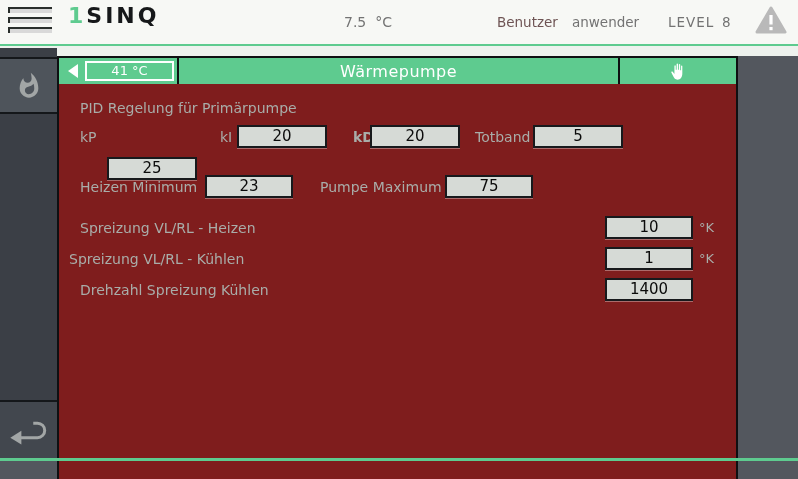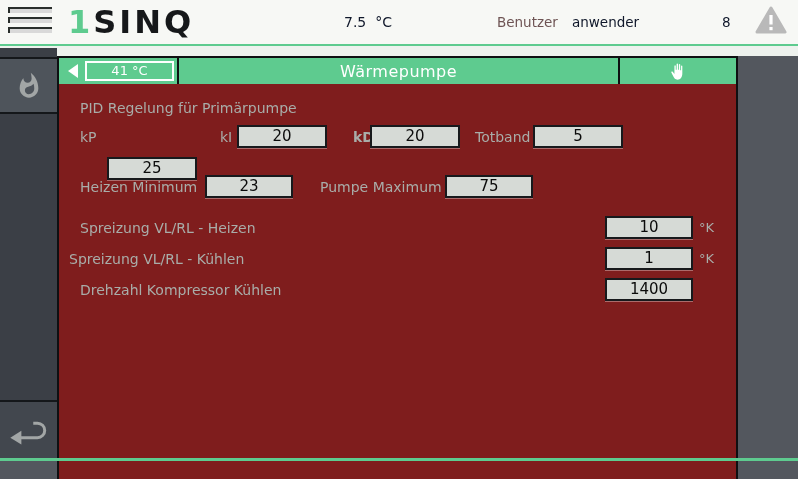--- a/index.html
+++ b/index.html
@@ -6,23 +6,23 @@
   html,body { background:#222; }
   .screen {
     position:relative; width:798px; height:479px; overflow:hidden;
     font-family:"DejaVu Sans", sans-serif; background:#53575e;
   }
 
   
   .topbar { position:absolute; left:0; top:0; width:798px; height:44px; background:#f7f8f5; }
   .menu-btn { position:absolute; left:8px; top:7px; width:46px; height:30px; cursor:pointer; }
   .menu-btn .bar { width:44px; height:6px; background:#d9d9d9; border-top:2px solid #2a2f2c; border-left:2px solid #2a2f2c; margin-bottom:4px; }
-  .logo { position:absolute; left:68px; top:3px; font-size:32px; font-weight:bold; letter-spacing:3px; color:#16181a; }
+  .logo { position:absolute; left:68px; top:3px; font-size:22px; font-weight:bold; letter-spacing:3px; color:#16181a; }
   .logo .accent { color:#5ecb8f; }
-  .tb-text { position:absolute; top:0; line-height:44px; font-size:14px; color:#0f172a; white-space:nowrap; }
+  .tb-text { position:absolute; top:0; line-height:44px; font-size:14px; color:#737373; white-space:nowrap; }
   .tb-temp   { left:344px; }
   .tb-user-l { left:497px; color:#6e5454; font-size:13.5px; }
   .tb-user-v { left:572px; font-size:13.5px; }
   .tb-lvl-l  { left:668px; font-size:13.5px; letter-spacing:1px; }
   .tb-lvl-v  { left:722px; font-size:13.5px; }
   .warn { position:absolute; left:755px; top:6px; width:32px; height:30px; cursor:pointer; }
 
   
   .accent-line { position:absolute; left:0; top:44px; width:798px; height:2px; background:#5ecb8f; }
   .light-strip { position:absolute; left:0; top:46px; width:798px; height:10px; background:#eef2ee; }
@@ -86,20 +86,21 @@
   <div class="topbar">
     <div class="menu-btn">
       <div class="bar"></div>
       <div class="bar"></div>
       <div class="bar"></div>
     </div>
     <div class="logo"><span class="accent">1</span><span>SINQ</span></div>
     <span class="tb-text tb-temp"><span>7.5</span>&nbsp;&nbsp;<span>°C</span></span>
     <span class="tb-text tb-user-l">Benutzer</span>
     <span class="tb-text tb-user-v">anwender</span>
+    <span class="tb-text tb-lvl-l">LEVEL</span>
     <span class="tb-text tb-lvl-v">8</span>
     <div class="warn">
       <svg viewBox="0 0 32 28" width="32" height="28">
         <path d="M16 2 L30 26 H2 Z" fill="#b9b9b9" stroke="#b9b9b9" stroke-width="3" stroke-linejoin="round"></path>
         <rect x="14.4" y="9" width="3.2" height="9.5" fill="#ffffff"></rect>
         <rect x="14.4" y="21" width="3.2" height="3.2" fill="#ffffff"></rect>
       </svg>
     </div>
   </div>
 
@@ -155,21 +156,21 @@
     <div class="field" style="left:386px; top:117px; width:88px;">75</div>
 
     <span class="lbl" style="left:21px; top:158px;">Spreizung VL/RL - Heizen</span>
     <div class="field" style="left:546px; top:158px; width:88px;">10</div>
     <span class="lbl unit" style="left:640px; top:158px;">°K</span>
 
     <span class="lbl" style="left:10px; top:189px;">Spreizung VL/RL - Kühlen</span>
     <div class="field" style="left:546px; top:189px; width:88px;">1</div>
     <span class="lbl unit" style="left:640px; top:189px;">°K</span>
 
-    <span class="lbl" style="left:21px; top:220px;">Drehzahl Kompressor Kühlen</span>
+    <span class="lbl" style="left:21px; top:220px;">Drehzahl Spreizung Kühlen</span>
     <div class="field" style="left:546px; top:220px; width:88px;">1400</div>
 
     <div class="nav-row">
       <div class="indicators">
         <div class="ind"></div>
         <div class="ind"></div>
         <div class="ind active"></div>
       </div>
       <div class="nav-btn nav-prev">
         <svg viewBox="0 0 48 28" width="46" height="26">

